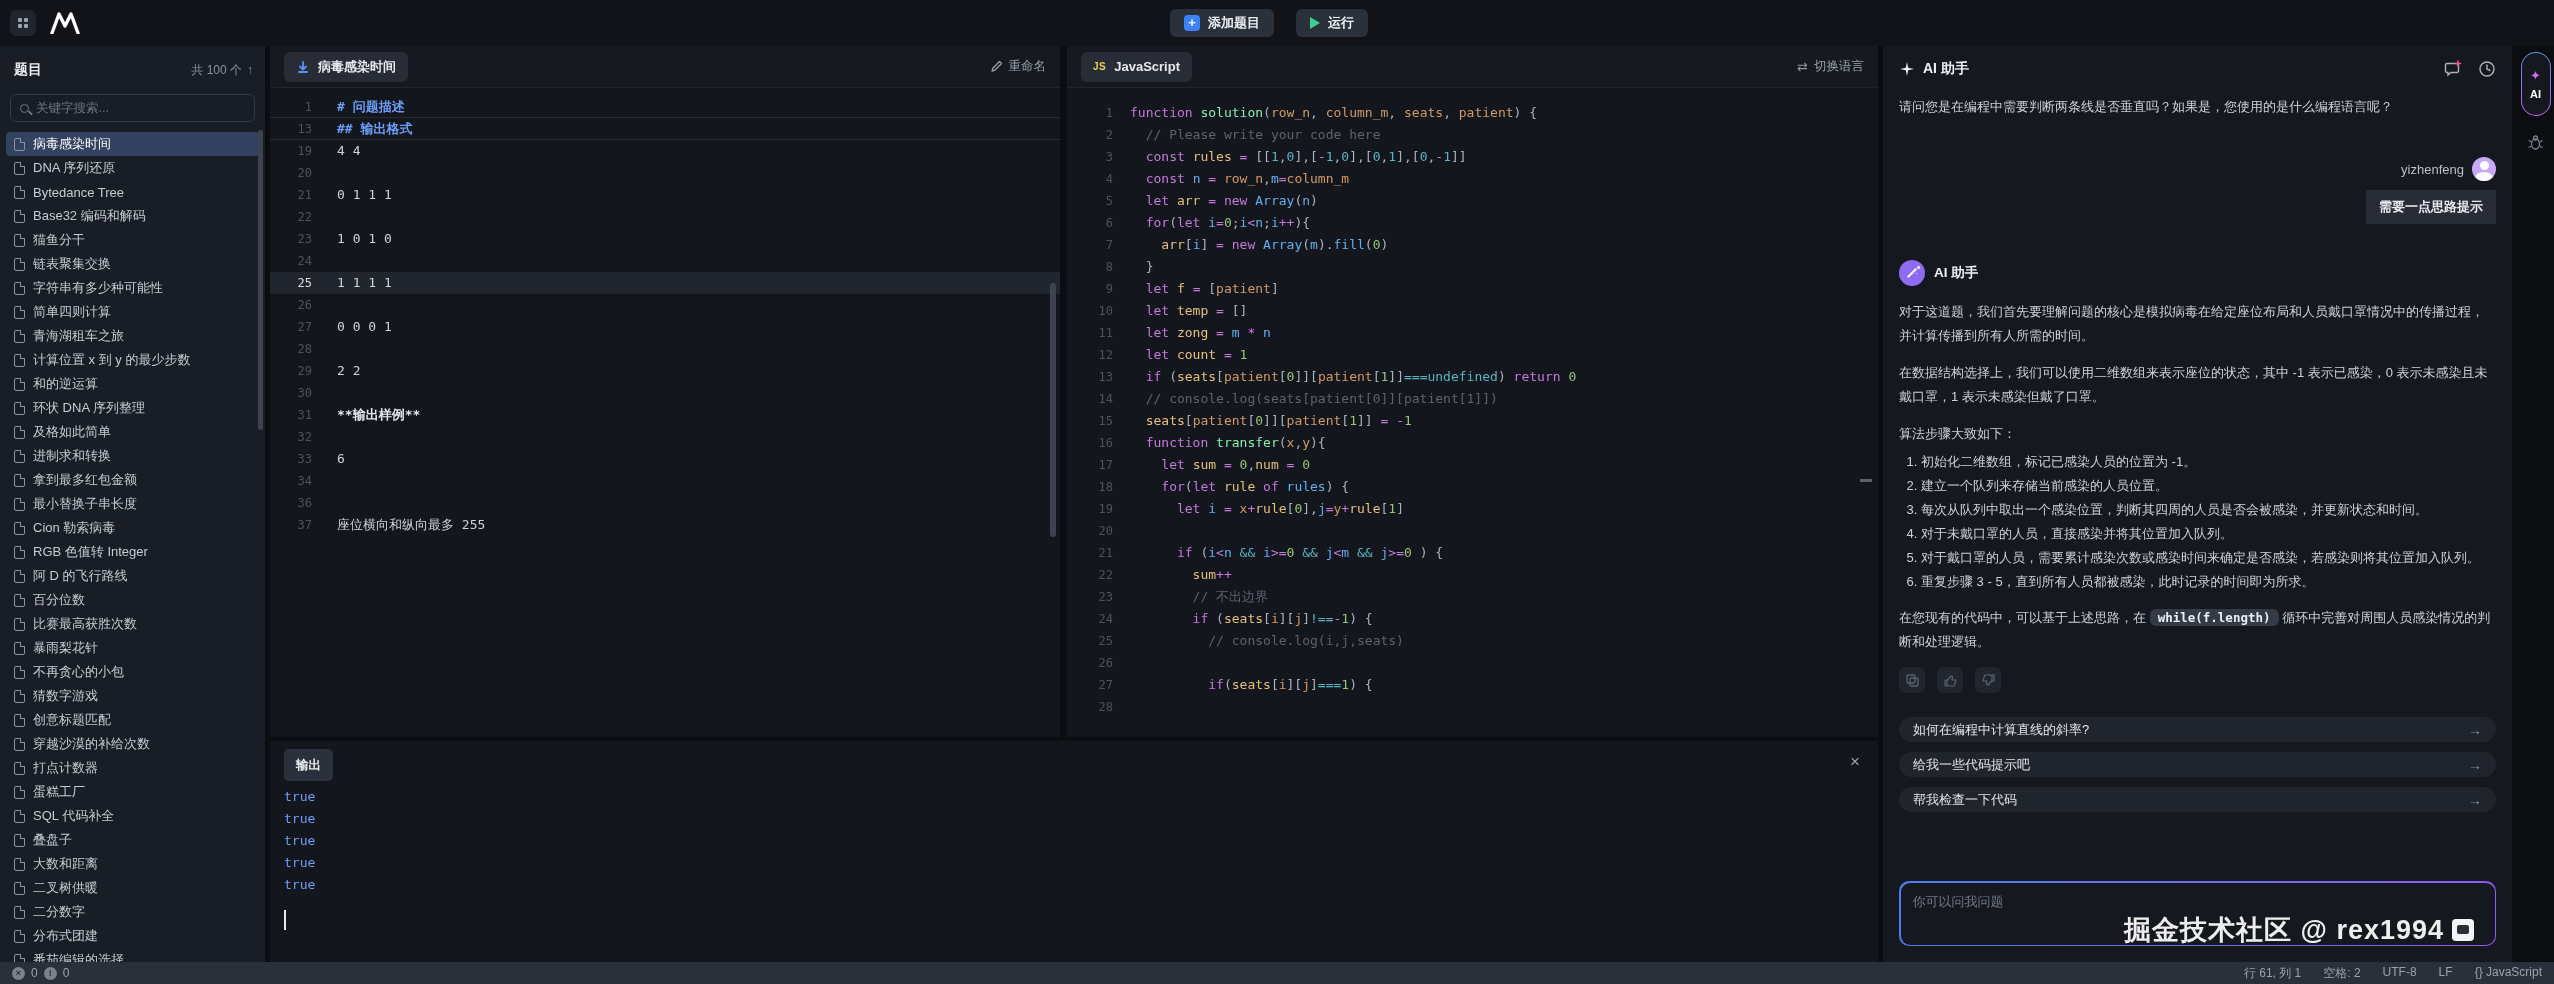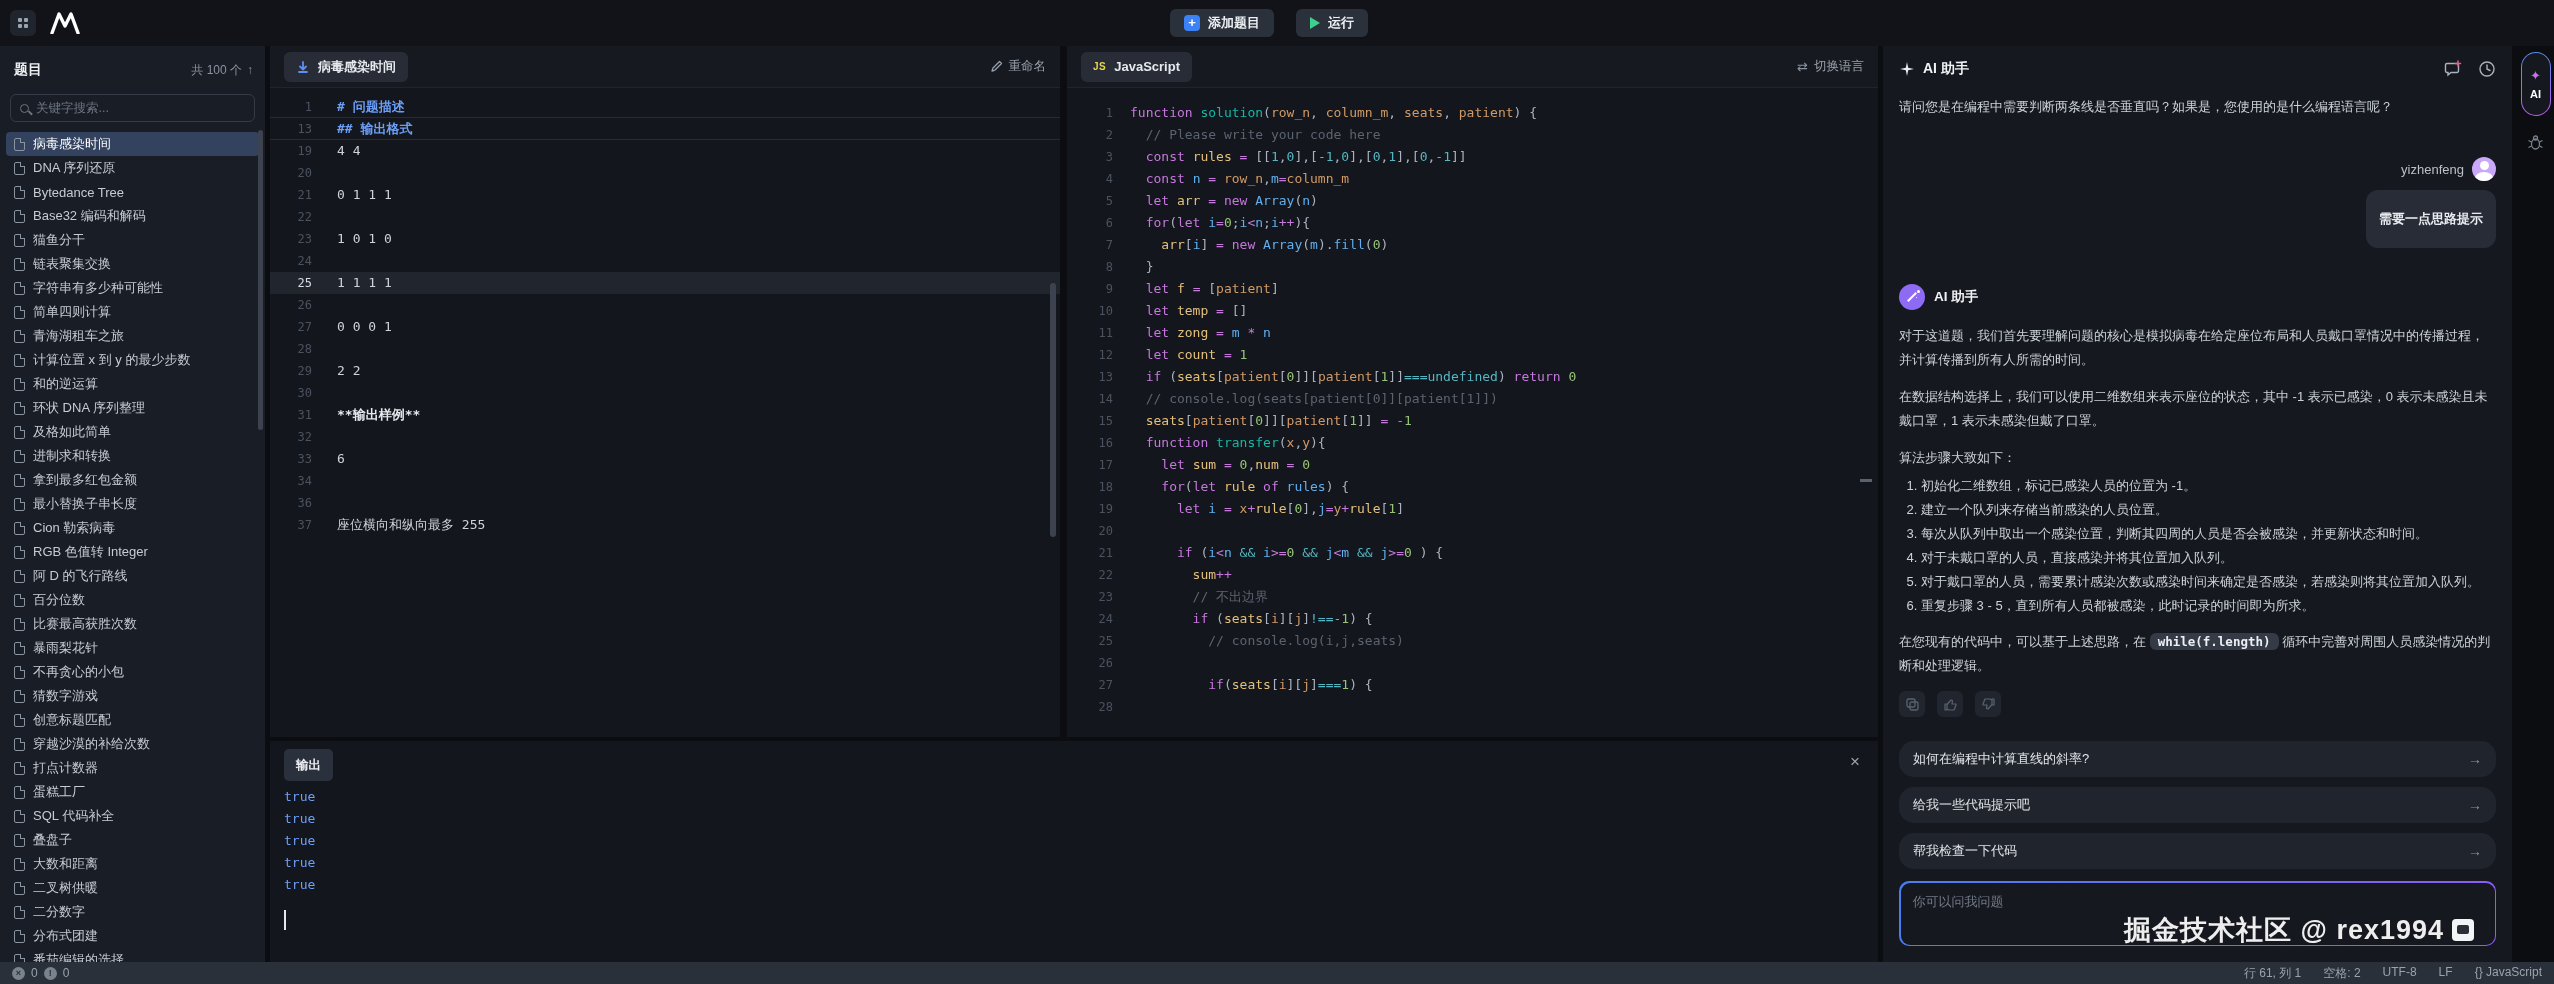--- a/index.html
+++ b/index.html
@@ -75,21 +75,21 @@
   .ed-row.fold { border-bottom:1px solid #262b34; }
   .ed-row.head .code { color:#6c9ef8; font-weight:700; }
   .ed-row.bold .code { color:#e6eaef; font-weight:700; }
   .code-panel .editor { padding-top:14px; }
   .code-panel .ln { width:46px; }
   .code-panel .code { padding-left:17px; }
   .desc-scroll { position:absolute; right:4px; top:195px; width:6px; height:254px; border-radius:3px; background:#3c434f; }
   .ovr-dash { position:absolute; right:6px; top:391px; width:12px; height:3px; background:#5a626e; }
 
   
-  .tk-k  { color:#c678dd; } .tk-fn { color:#14b8a6;text-align:right; } .tk-v { color:#e5c07b; }
+  .tk-k  { color:#c678dd; } .tk-fn { color:#86efac;text-align:right; } .tk-v { color:#e5c07b; }
   .tk-b  { color:#61afef; } .tk-o  { color:#d19a66; } .tk-n { color:#98c379; }
   .tk-c  { color:#5c6370; } .tk-p  { color:#abb2bf; } .tk-op { color:#c678dd; }
   .tk-cy { color:#56b6c2; }
 
   
   .output-panel { flex:1; background:#13161c; position:relative; padding:8px 14px 0 14px; }
   .out-tab { display:inline-flex; align-items:center; height:28px; padding:16px 12px; background:#2b313c; border-radius:5px;
              color:#eceff3; font-size:12.5px; font-weight:700; cursor:pointer; }
   .out-close { position:absolute; right:18px; top:12px; color:#9aa3ad; font-size:17px; cursor:pointer; line-height:1; }
   .out-lines { margin-top:5px; }
@@ -100,37 +100,37 @@
   .ai-panel { width:629px; flex:none; background:#15181e; display:flex; flex-direction:column; padding:14px 16px 10px 16px; position:relative; overflow:hidden; }
   .ai-head { display:flex; align-items:center; gap:8px; flex:none; }
   .ai-title { font-size:14px; font-weight:700; color:#f0f2f5; }
   .ai-head-icons { margin-left:auto; display:flex; align-items:center; gap:16px; }
   .ai-intro { margin-top:18px; font-size:13px; color:#ccd2da; line-height:21px; }
   .user-block { margin-top:40px; display:flex; flex-direction:column; align-items:flex-end; gap:9px; }
   .user-name-row { display:flex; align-items:center; gap:8px; color:#b9c0c9; font-size:13px; }
   .mini-avatar { width:24px; height:24px; border-radius:50%; background:#c9a9f7; position:relative; overflow:hidden; }
   .mini-avatar::before { content:""; position:absolute; left:7.5px; top:4px; width:9px; height:9px; border-radius:50%; background:#fff; }
   .mini-avatar::after { content:""; position:absolute; left:3px; top:15px; width:18px; height:12px; border-radius:50%; background:#fff; }
-  .user-bubble { background:#272c36; border-radius:12px; padding:20px 13px; color:#e8ebef; font-size:13px; font-weight:600; }
+  .user-bubble { background:#272c36; border-radius:0; padding:8px 13px; color:#e8ebef; font-size:13px; font-weight:600; }
   .ai-block { margin-top:36px; }
   .ai-name-row { display:flex; align-items:center; gap:9px; }
   .wand-avatar { width:26px; height:26px; border-radius:50%; background:#8e6bf5; position:relative; flex:none; }
   .wand-avatar::before { content:""; position:absolute; left:7px; top:12px; width:12px; height:2px; background:#fff; transform:rotate(-45deg); }
   .wand-avatar::after { content:""; position:absolute; right:5px; top:6px; width:3px; height:3px; border-radius:50%; background:#fff; box-shadow:-2px 6px 0 -1px #fff; }
   .ai-name { font-size:13.5px; font-weight:700; color:#f0f2f5; }
   .ai-body { margin-top:14px; font-size:13px; color:#ccd2da; line-height:24px; }
   .ai-body p { margin-bottom:13px; }
   .ai-steps { margin:4px 0 12px 22px; }
   .ai-steps li { line-height:24px; }
   .code-chip { font-family:"DejaVu Sans Mono",monospace; background:#343a46; border-radius:6px; padding:1px 8px; color:#eceff3; font-weight:700; font-size:12.5px; }
   .fb-row { display:flex; gap:12px; margin-top:6px; }
   .fb-btn { width:26px; height:26px; border-radius:6px; background:#21262e; display:flex; align-items:center; justify-content:center; cursor:pointer; }
   .fb-btn svg { opacity:.55; }
   .sugg-wrap { margin-top:24px; display:flex; flex-direction:column; gap:10px; }
-  .sugg-card { height:36px; background:#20252d; border-radius:15px; display:flex; align-items:center; padding:0 14px;
+  .sugg-card { height:25px; background:#20252d; border-radius:15px; display:flex; align-items:center; padding:0 14px;
                color:#e2e5ea; font-size:13px; cursor:pointer; }
   .sugg-arrow { margin-left:auto; color:#8a93a0; font-size:14px; }
   .ai-input-wrap { margin-top:auto; margin-bottom:6px; background:linear-gradient(90deg,#4a7df0,#8b5cf6); padding:1.5px; border-radius:10px; }
   .ai-input { background:#15181e; border-radius:9px; height:62px; padding:10px 12px; color:#737b88; font-size:13px; }
   .watermark { position:absolute; right:38px; bottom:14px; display:flex; align-items:center; gap:8px;
                color:rgba(255,255,255,.93); font-size:27px; font-weight:600; letter-spacing:1px; pointer-events:none; }
   .wm-ic { width:22px; height:22px; background:#f2f4f6; border-radius:4px; position:relative; }
   .wm-ic::after { content:""; position:absolute; left:5px; top:6px; width:12px; height:9px; background:#2a2f38; border-radius:2px; }
 
   

